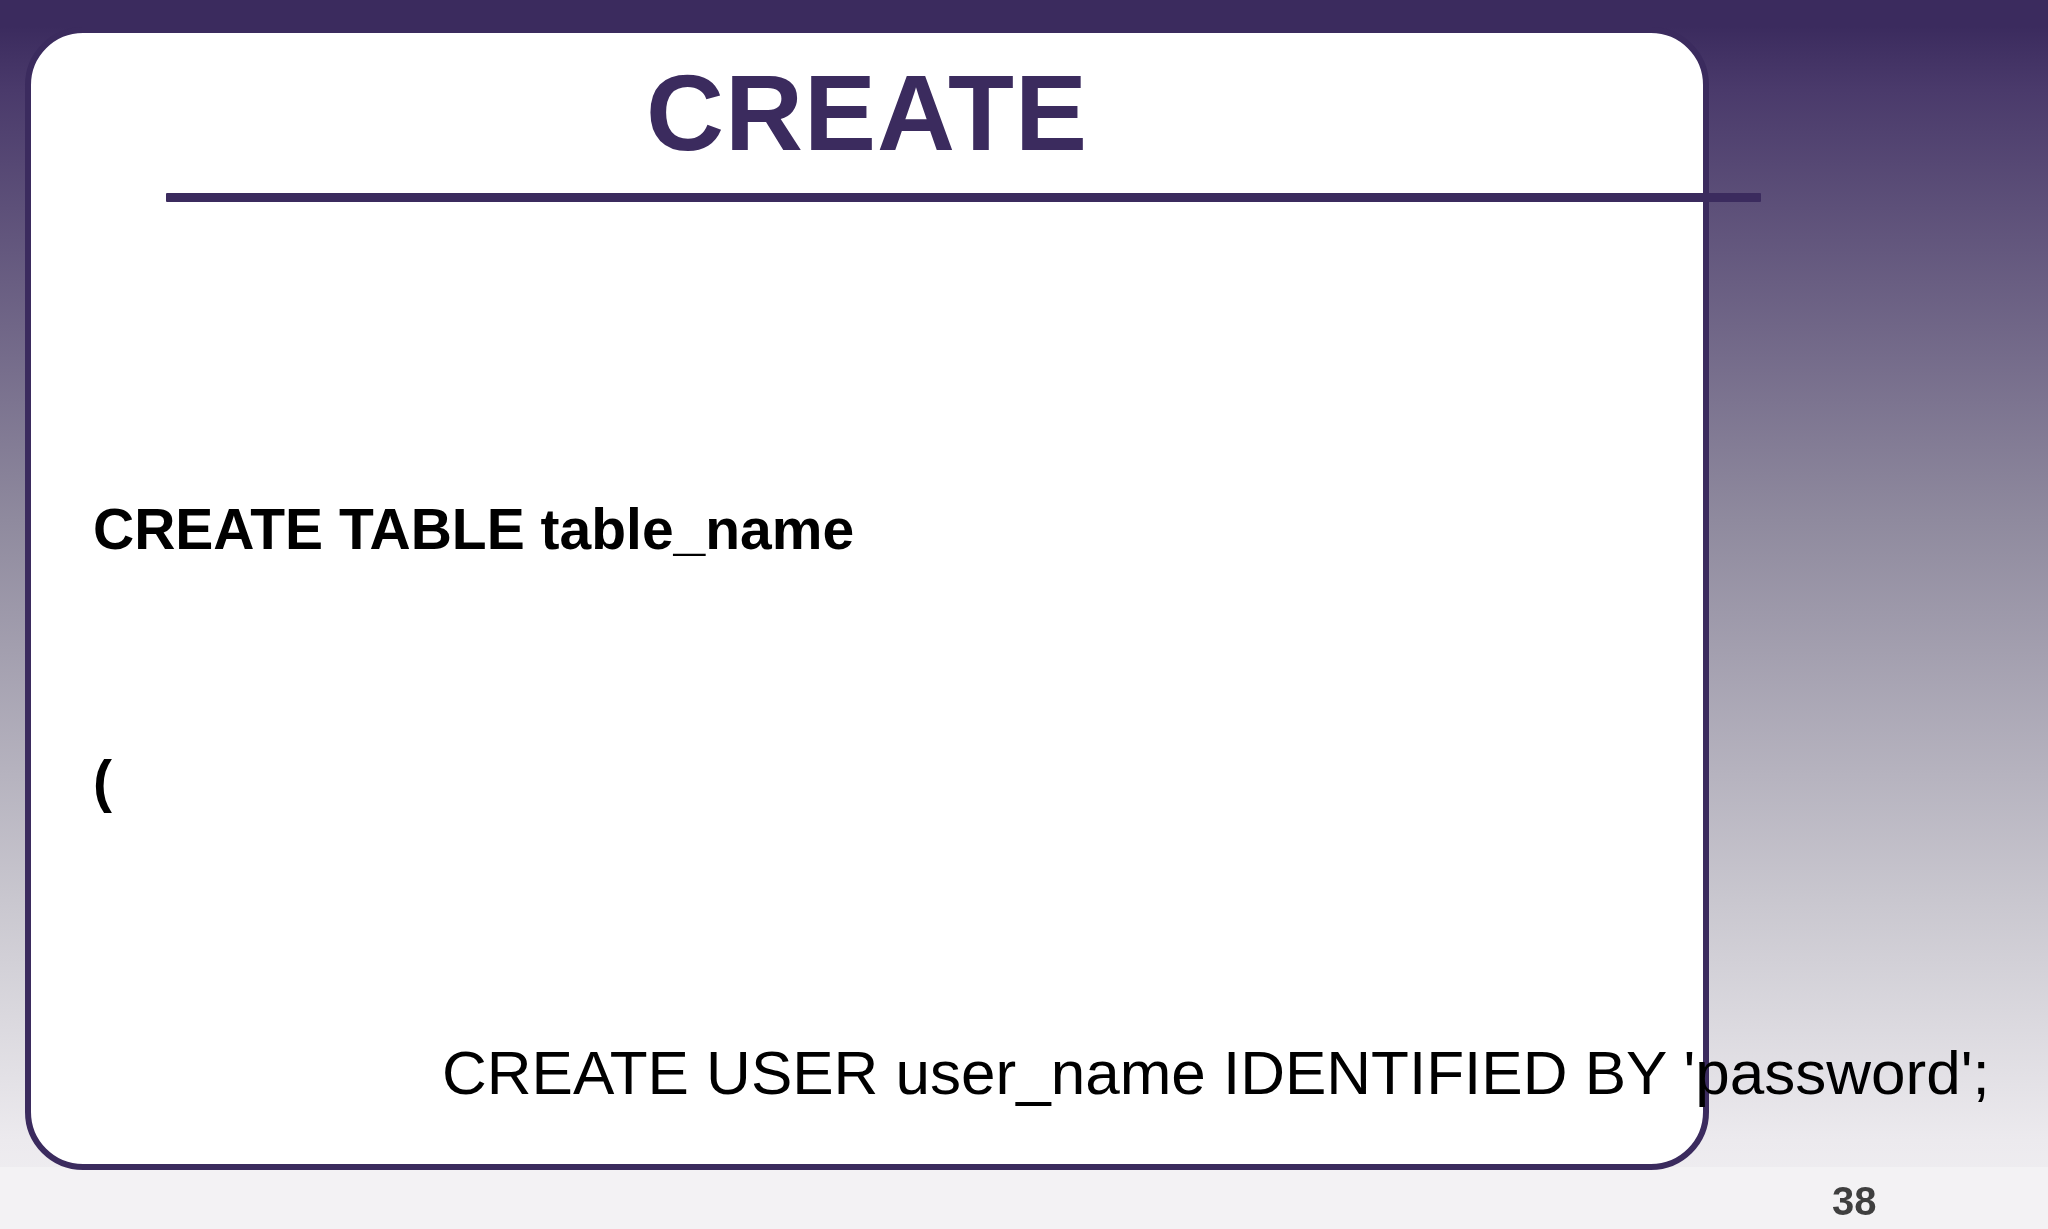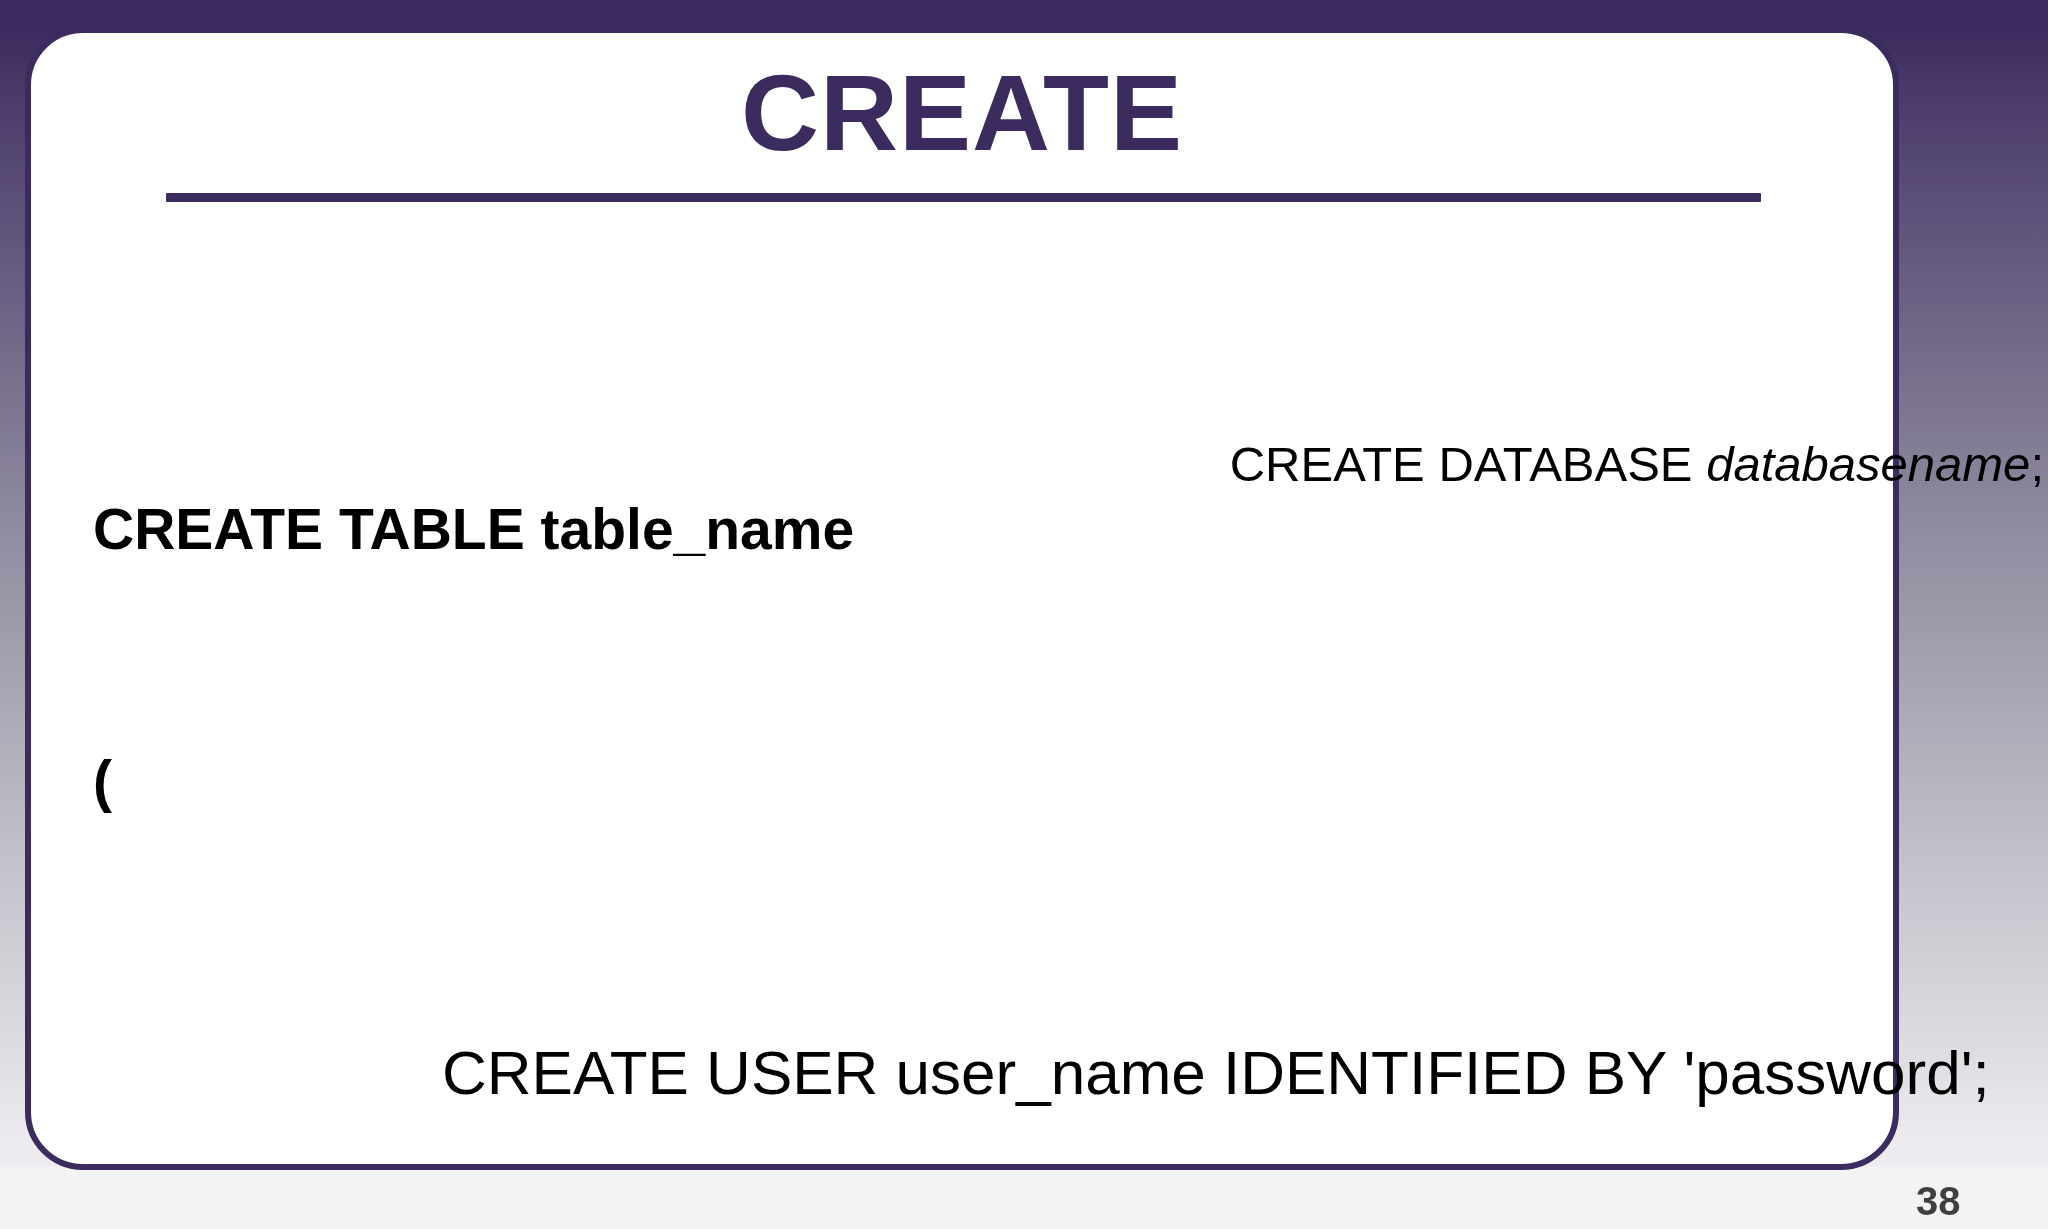--- a/index.html
+++ b/index.html
@@ -47,21 +47,21 @@
     width: 2048px;
     height: 62px;
     background: #f3f2f4;
   }
 
   
   .slide-card {
     position: absolute;
     left: 25px;
     top: 27px;
-    width: 1874px;
+    width: 1684px;
     height: 1143px;
     box-sizing: border-box;
     background: #ffffff;
     border: 6px solid #3b2b5e;
     border-radius: 58px;
   }
 
   
   .slide-title {
     position: absolute;
@@ -126,21 +126,21 @@
     top: 1005px;
     font-size: 62px;
     line-height: 70px;
     color: #000000;
     white-space: pre;
   }
 
   
   .page-number {
     position: absolute;
-    left: 1916px;
+    left: 1832px;
     top: 1181px;
     font-size: 40px;
     font-weight: bold;
     color: #3f3f3f;
     line-height: 1;
   }
 </style>
 </head>
 <body>
 
@@ -158,23 +158,20 @@
 
     <div class="code-block-left">
       <div class="code-line">CREATE TABLE table_name</div>
       <div class="code-line">(</div>
       
       
       
       
     </div>
 
-    <div class="code-right">
-      <span>CREATE DATABASE </span><span class="ital">databasename</span><span>;</span>
-    </div>
 
     <div class="code-bottom">CREATE USER user_name IDENTIFIED BY 'password';</div>
 
   </div>
 
   <div class="page-number">38</div>
 
 </div>
 
 </body></html>

